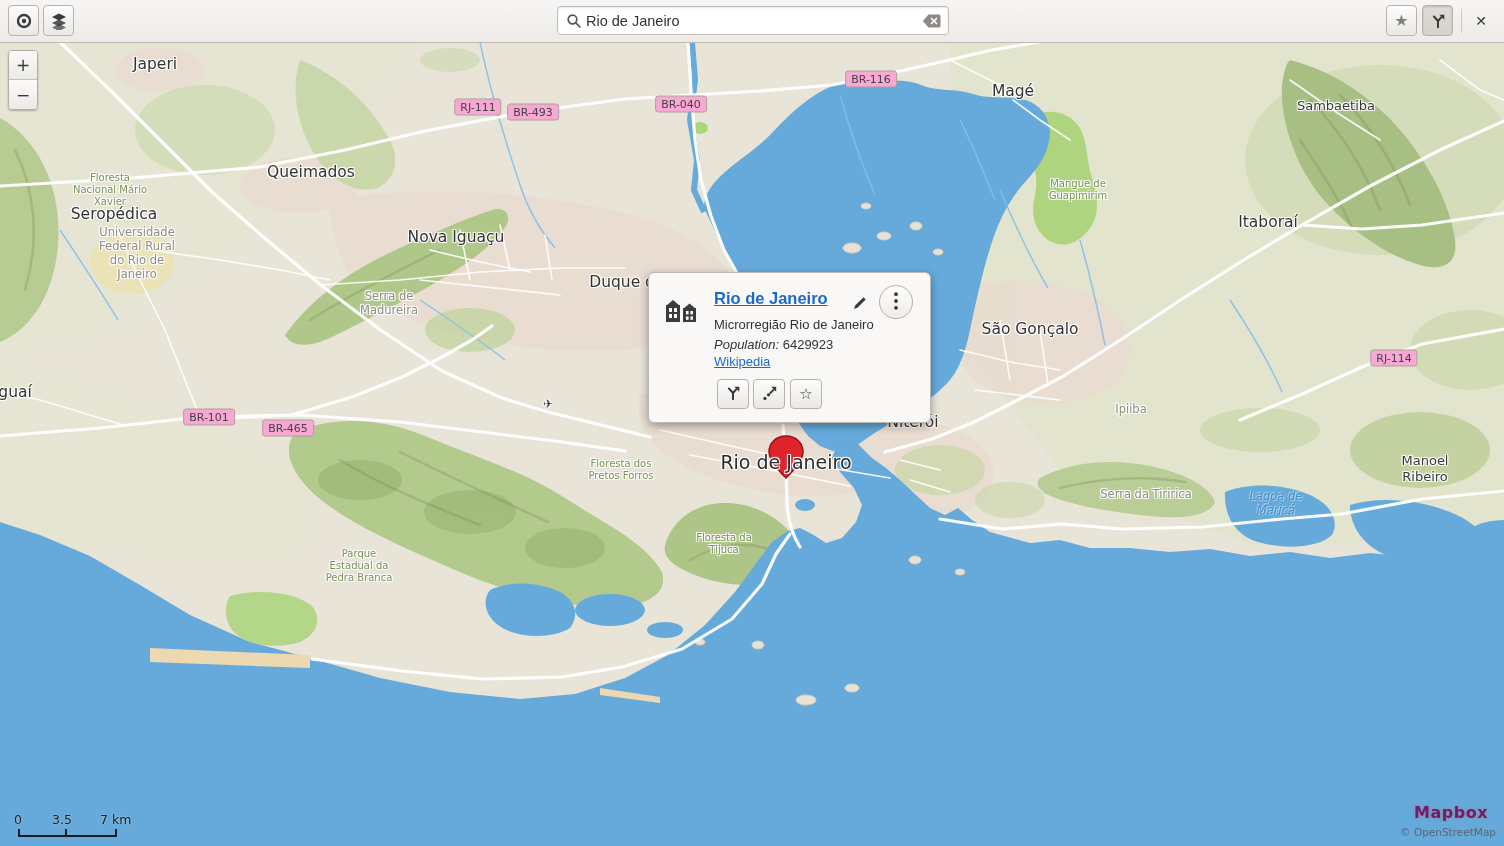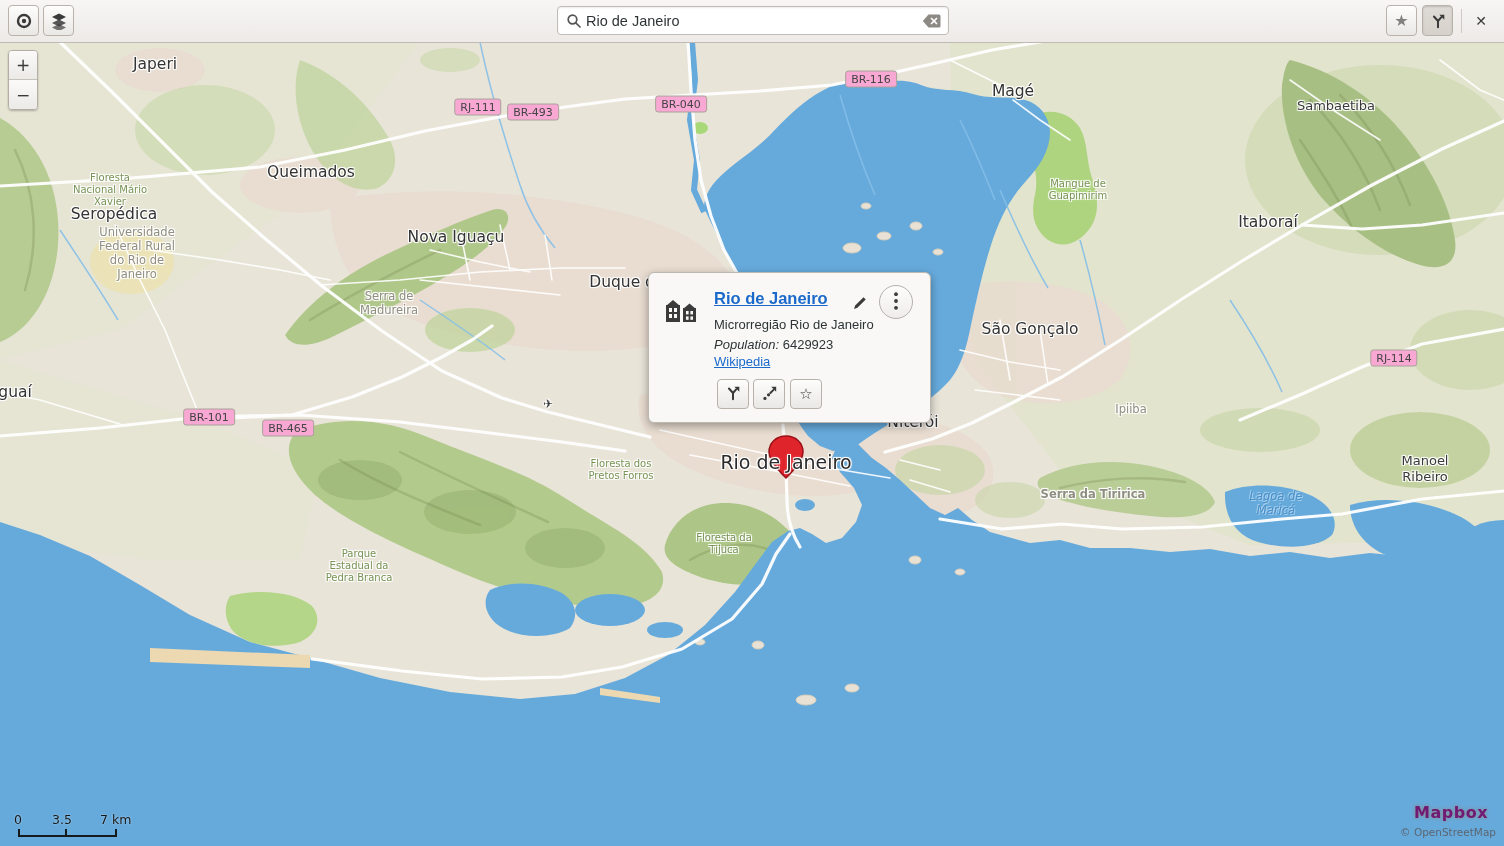--- a/index.html
+++ b/index.html
@@ -269,21 +269,21 @@
 Madureira</div>
       <div class="mlabel area-green" style="left: 1078px; top: 190px;">Mangue de
 Guapimirim</div>
       <div class="mlabel area-green" style="left: 621px; top: 470px;">Floresta dos
 Pretos Forros</div>
       <div class="mlabel area-green" style="left: 724px; top: 544px;">Floresta da
 Tijuca</div>
       <div class="mlabel area-green" style="left: 359px; top: 566px;">Parque
 Estadual da
 Pedra Branca</div>
-      <div class="mlabel area-gray" style="left: 1093px; top: 494px; font-weight: bold;">Serra da Tiririca</div>
+      <div class="mlabel area-gray" style="left: 1146px; top: 494px;">Serra da Tiririca</div>
       <div class="mlabel water-label" style="left: 1276px; top: 503px;">Lagoa de
 Maricá</div>
       <div class="mlabel poi" style="left: 548px; top: 404px;">✈</div>
       <div class="shield" style="left: 478px; top: 107px;">RJ-111</div>
       <div class="shield" style="left: 533px; top: 112px;">BR-493</div>
       <div class="shield" style="left: 681px; top: 104px;">BR-040</div>
       <div class="shield" style="left: 871px; top: 79px;">BR-116</div>
       <div class="shield" style="left: 209px; top: 417px;">BR-101</div>
       <div class="shield" style="left: 288px; top: 417px; margin-top: 11px;">BR-465</div>
       <div class="shield" style="left: 1394px; top: 358px;">RJ-114</div>

